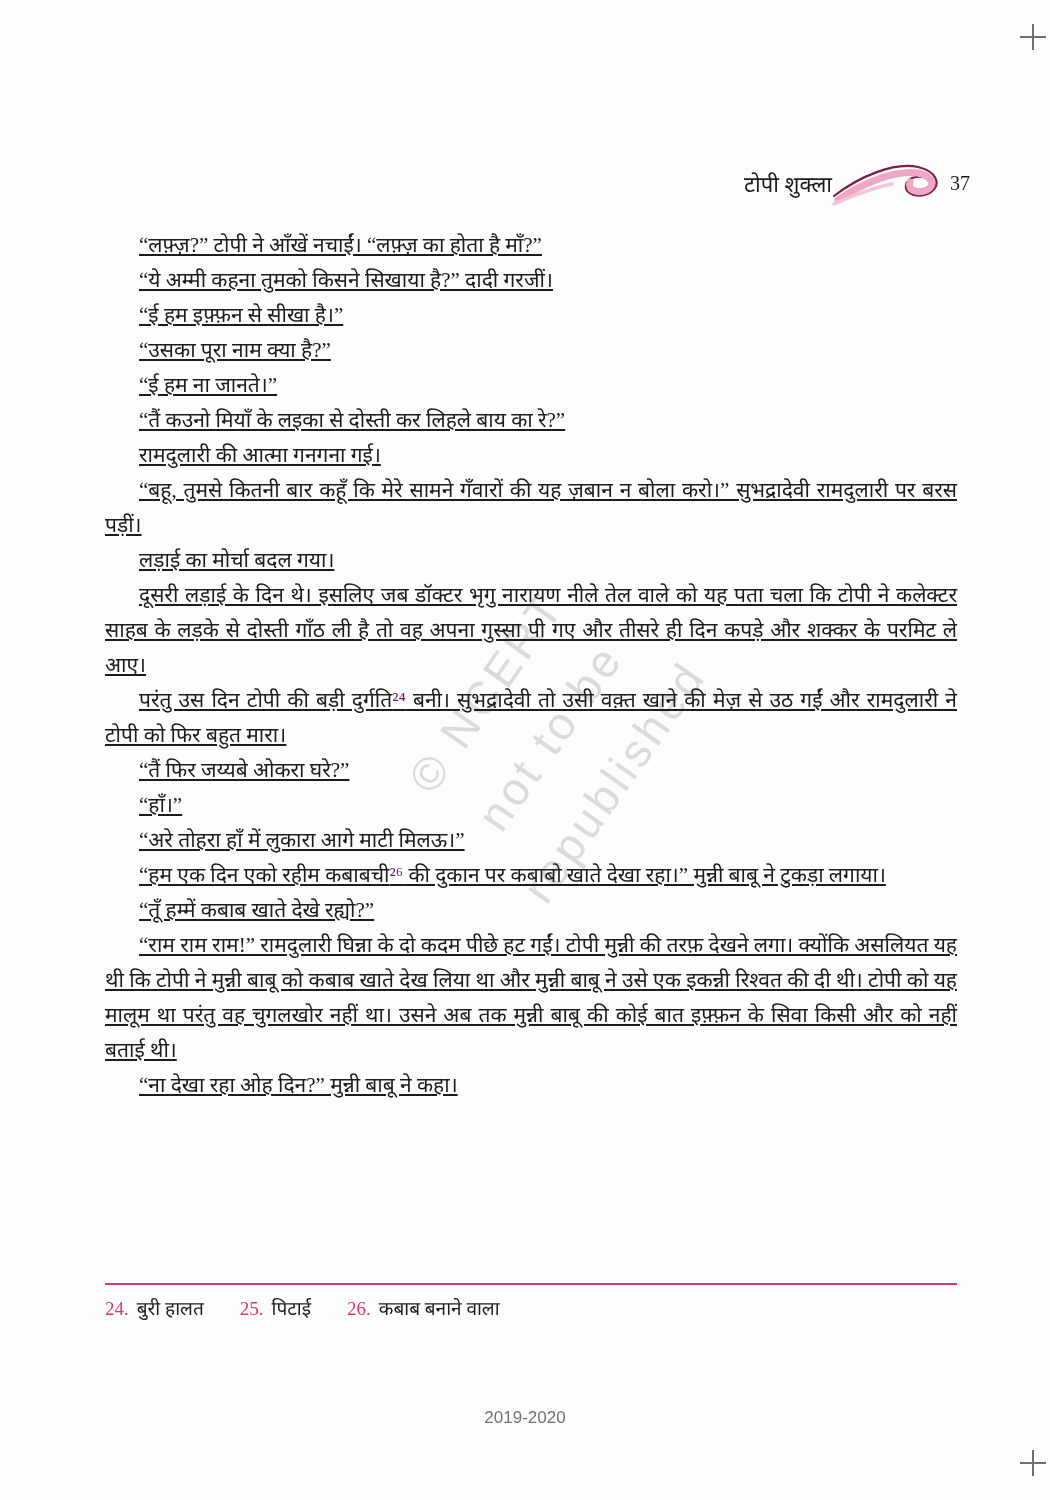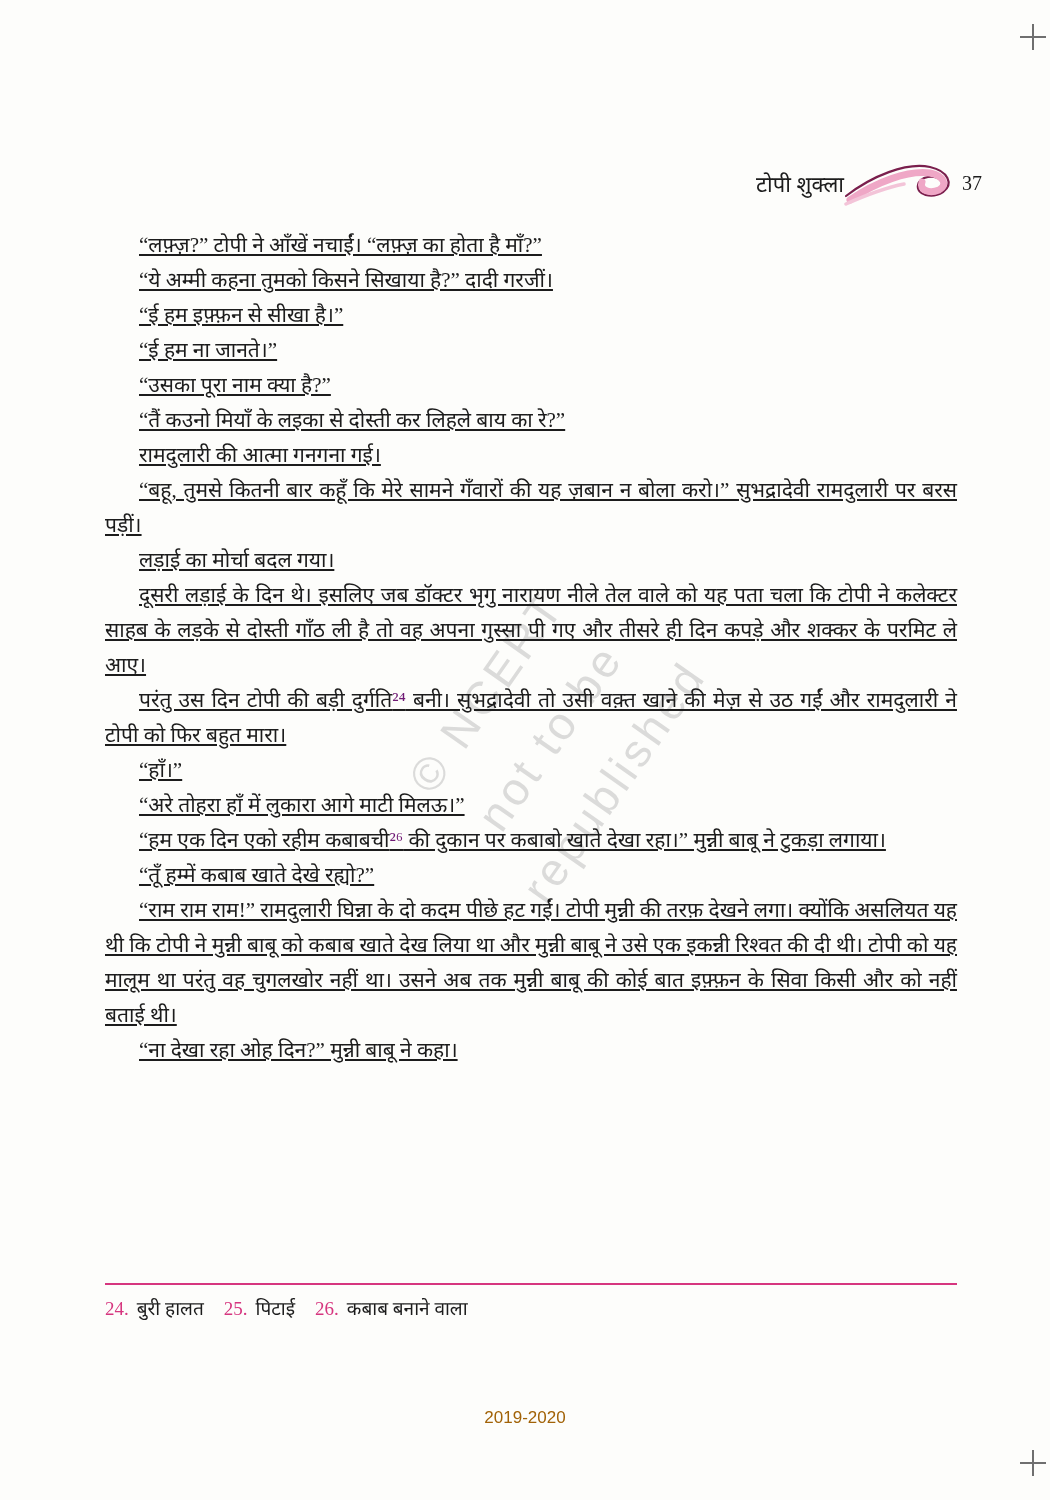--- a/index.html
+++ b/index.html
@@ -15,21 +15,21 @@
   }
   
   .crop { position:absolute; width:26px; height:26px; }
   .crop .h { position:absolute; top:12px; left:0; width:26px; height:2px; background:#6f6f6f; }
   .crop .v { position:absolute; left:12px; top:0; height:26px; width:2px; background:#6f6f6f; }
   .crop-tr { top:24px; right:4px; }
   .crop-br { top:1450px; right:4px; }
 
   
   .header {
-    position:absolute; top:152px; right:68px;
+    position:absolute; top:152px; right:80px;
     display:flex; align-items:center; gap:4px;
   }
   .chapter-title { font-size:22px; white-space:nowrap; padding-right:2px; }
   .flourish { display:block; margin:0 -6px; }
   .page-number { font-size:20px; padding-left:2px; }
 
   
   .watermark {
     position:absolute; left:330px; top:620px; width:440px;
     transform:rotate(-55deg);
@@ -50,29 +50,29 @@
   .supnum { color:#701a75; }
 
   
   .footnote-rule {
     position:absolute; left:105px; top:1283px; width:852px;
     border-top:2px solid #d6367f;
   }
   .footnotes {
     position:absolute; left:105px; top:1294px; width:852px;
     font-size:19px; line-height:30px;
-    display:flex; gap:20px;
+    display:flex; gap:36px;
   }
   .footnote-item { white-space:nowrap; }
   .footnote-num { color:#d6367f; margin-right:8px; }
 
   
   .footer {
     position:absolute; left:0; right:0; top:1408px;
-    text-align:center; font-size:17px; color:#a16207;
+    text-align:center; font-size:17px; color:#737373;
     font-family:"Liberation Sans","DejaVu Sans",sans-serif;
   }
 </style>
 </head>
 <body>
 
 <div class="page">
 
   <div class="crop crop-tr">
       <div class="h"></div>
@@ -95,28 +95,29 @@
       <path d="M6 48 C 32 30, 64 18, 86 21 C 100 24, 104 33, 95 38 C 85 42, 75 38, 78 30" fill="none" stroke="#efa7c6" stroke-width="7" stroke-linecap="round"></path>
       <path d="M2 52 C 20 44, 40 36, 60 32" fill="none" stroke="#f3c4d8" stroke-width="3.5" stroke-linecap="round"></path>
     </svg>
     <span class="page-number">37</span>
   </div>
 
   <div class="body-text">
       <p>“लफ़्ज़?” टोपी ने आँखें नचाईं। “लफ़्ज़ का होता है माँ?”</p>
       <p>“ये अम्मी कहना तुमको किसने सिखाया है?” दादी गरजीं।</p>
       <p>“ई हम इफ़्फ़न से सीखा है।”</p>
+      <p>“उसका पूरा नाम क्या है?”</p>
       <p>“ई हम ना जानते।”</p>
-      <p>“उसका पूरा नाम क्या है?”</p>
       <p>“तैं कउनो मियाँ के लइका से दोस्ती कर लिहले बाय का रे?”</p>
       <p>रामदुलारी की आत्मा गनगना गई।</p>
       <p>“बहू, तुमसे कितनी बार कहूँ कि मेरे सामने गँवारों की यह ज़बान न बोला करो।” सुभद्रादेवी रामदुलारी पर बरस पड़ीं।</p>
       <p>लड़ाई का मोर्चा बदल गया।</p>
       <p>दूसरी लड़ाई के दिन थे। इसलिए जब डॉक्टर भृगु नारायण नीले तेल वाले को यह पता चला कि टोपी ने कलेक्टर साहब के लड़के से दोस्ती गाँठ ली है तो वह अपना गुस्सा पी गए और तीसरे ही दिन कपड़े और शक्कर के परमिट ले आए।</p>
       <p>परंतु उस दिन टोपी की बड़ी दुर्गति<span class="supnum">²⁴</span> बनी। सुभद्रादेवी तो उसी वक़्त खाने की मेज़ से उठ गईं और रामदुलारी ने टोपी को फिर बहुत मारा।</p>
+      <p>“तैं फिर जय्यबे ओकरा घरे?”</p>
       <p>“हाँ।”</p>
       <p>“अरे तोहरा हाँ में लुकारा आगे माटी मिलऊ।”</p>
       <p>“हम एक दिन एको रहीम कबाबची<span class="supnum">²⁶</span> की दुकान पर कबाबो खाते देखा रहा।” मुन्नी बाबू ने टुकड़ा लगाया।</p>
       <p>“तूँ हम्में कबाब खाते देखे रह्यो?”</p>
       <p>“राम राम राम!” रामदुलारी घिन्ना के दो कदम पीछे हट गईं। टोपी मुन्नी की तरफ़ देखने लगा। क्योंकि असलियत यह थी कि टोपी ने मुन्नी बाबू को कबाब खाते देख लिया था और मुन्नी बाबू ने उसे एक इकन्नी रिश्वत की दी थी। टोपी को यह मालूम था परंतु वह चुगलखोर नहीं था। उसने अब तक मुन्नी बाबू की कोई बात इफ़्फ़न के सिवा किसी और को नहीं बताई थी।</p>
       <p>“ना देखा रहा ओह दिन?” मुन्नी बाबू ने कहा।</p>
     </div>
 
   <div class="footnote-rule"></div>
   <div class="footnotes">

